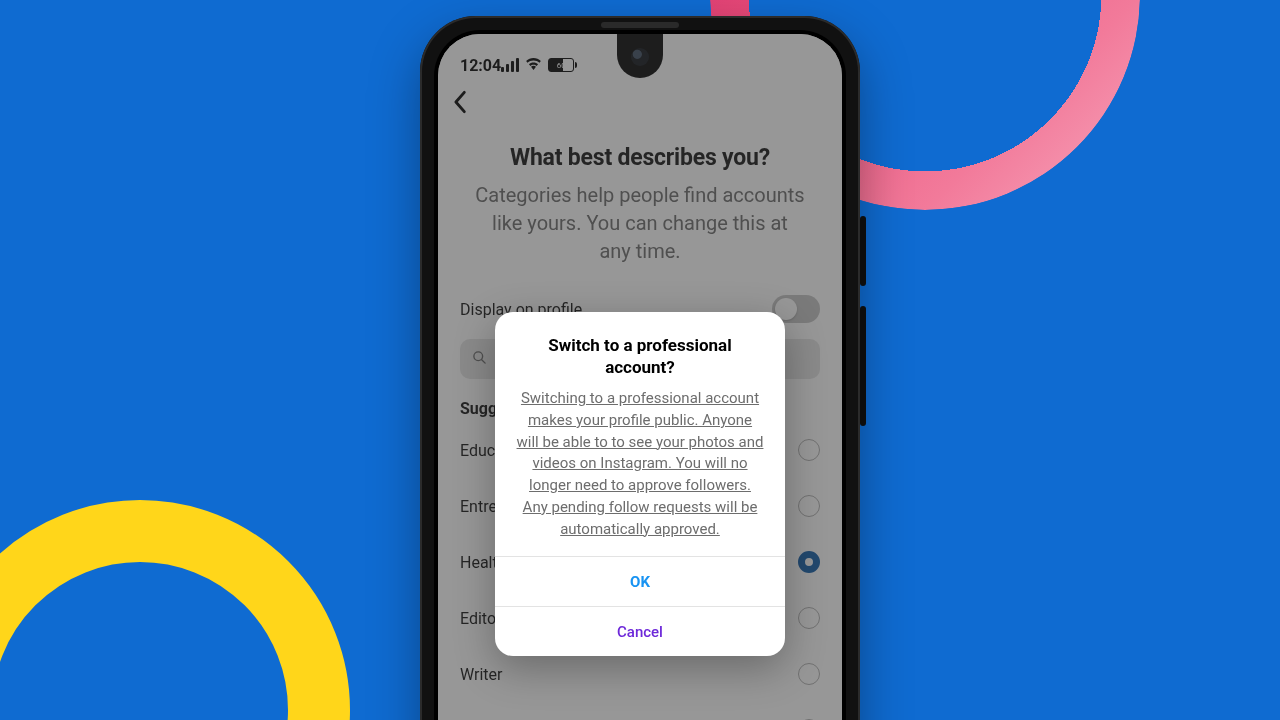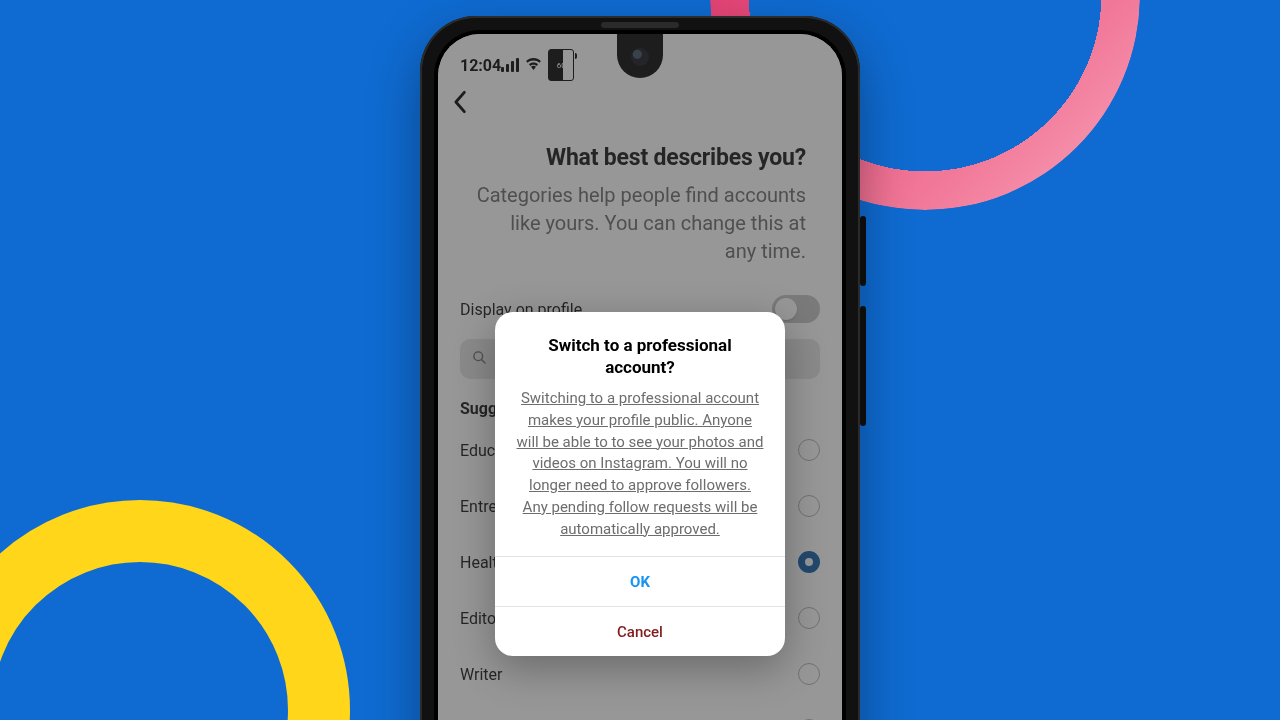--- a/index.html
+++ b/index.html
@@ -93,40 +93,40 @@
     font-size: 16px; font-weight: 700;
     z-index: 20;
     color: #000;
   }
   .status-right { display: flex; align-items: center; gap: 6px; }
   .signal { display: flex; align-items: flex-end; gap: 2px; height: 14px; }
   .signal span { width: 3px; background: #000; border-radius: 1px; }
   .signal span:nth-child(1){height:5px}.signal span:nth-child(2){height:8px}.signal span:nth-child(3){height:11px}.signal span:nth-child(4){height:14px}
   .wifi-icon { font-size: 15px; }
   .battery {
-    width: 26px; height: 32px;
+    width: 26px; height: 14px;
     border: 1.5px solid #000; border-radius: 3px;
     position: relative;
     display: flex; align-items: center; justify-content: center;
     font-size: 8px; font-weight: 400;
     background: linear-gradient(to right, #000 60%, transparent 60%);
   }
   .battery::after { content:""; position:absolute; right:-4px; top:3px; width:2.5px; height:6px; background:#000; border-radius:0 2px 2px 0; }
   .battery-num { position: relative; color:#fff; mix-blend-mode: difference;}
 
   
   .page {
     position: absolute; inset: 0;
     padding-top: 48px;
     color: #111;
   }
   .navbar { height: 44px; display: flex; align-items: center; padding: 0 14px; }
   .back-chevron { font-size: 26px; font-weight: 400; line-height: 1; }
 
-  .hero { text-align: right; padding: 18px 36px 8px; }
+  .hero { text-align: center; padding: 18px 36px 8px; }
   .hero h1 { font-size: 23px; font-weight: 700; margin-bottom: 10px; letter-spacing: -0.2px; }
   .hero p  { font-size: 20px; color: #6a6a6a; line-height: 1.4; }
 
   .section { padding: 22px 22px 0; }
   .row-toggle { display:flex; justify-content:space-between; align-items:center; font-size:16px; margin-bottom:16px;text-align:right;}
   .toggle { width:48px; height:28px; background:#c2c2c2; border-radius:16px; position:relative; }
   .toggle::after { content:""; position:absolute; top:3px; left:3px; width:22px; height:22px; background:#fff; border-radius:50%; box-shadow:0 1px 2px rgba(0,0,0,0.2); }
 
   .searchbox { background:#e4e4e4; border-radius:10px; height:40px; display:flex; align-items:center; padding:0 12px; gap:10px; color:#6a6a6a; font-size:15px; margin-bottom:20px;}
 
@@ -149,21 +149,21 @@
     border-radius:18px;
     box-shadow: 0 12px 40px rgba(0,0,0,0.3);
     overflow:hidden;
     text-align:center;
   }
   .dialog-body { padding: 22px 20px 16px; }
   .dialog h2 { font-size: 17px; font-weight: 700; line-height:1.3; margin-bottom:10px; }
   .dialog p  { font-size: 15px; color:#6d6d6d; line-height:1.45;text-decoration:underline; }
   .dialog-btn { height:50px; border-top:1px solid #e3e3e3; display:flex; align-items:center; justify-content:center; font-size:15px; cursor:pointer;text-align:center; }
   .dialog-btn.primary { color:#1893f2; font-weight:700; }
-  .dialog-btn.secondary { color:#7f1d1d; font-weight:500; }
+  .dialog-btn.secondary { color:#6d28d9; font-weight:500; }
 </style>
 </head>
 <body>
 
 <div class="ring ring-pink"></div>
 <div class="ring ring-yellow"></div>
 
 <div class="phone">
   <div class="speaker"></div>
   <div class="bezel">

